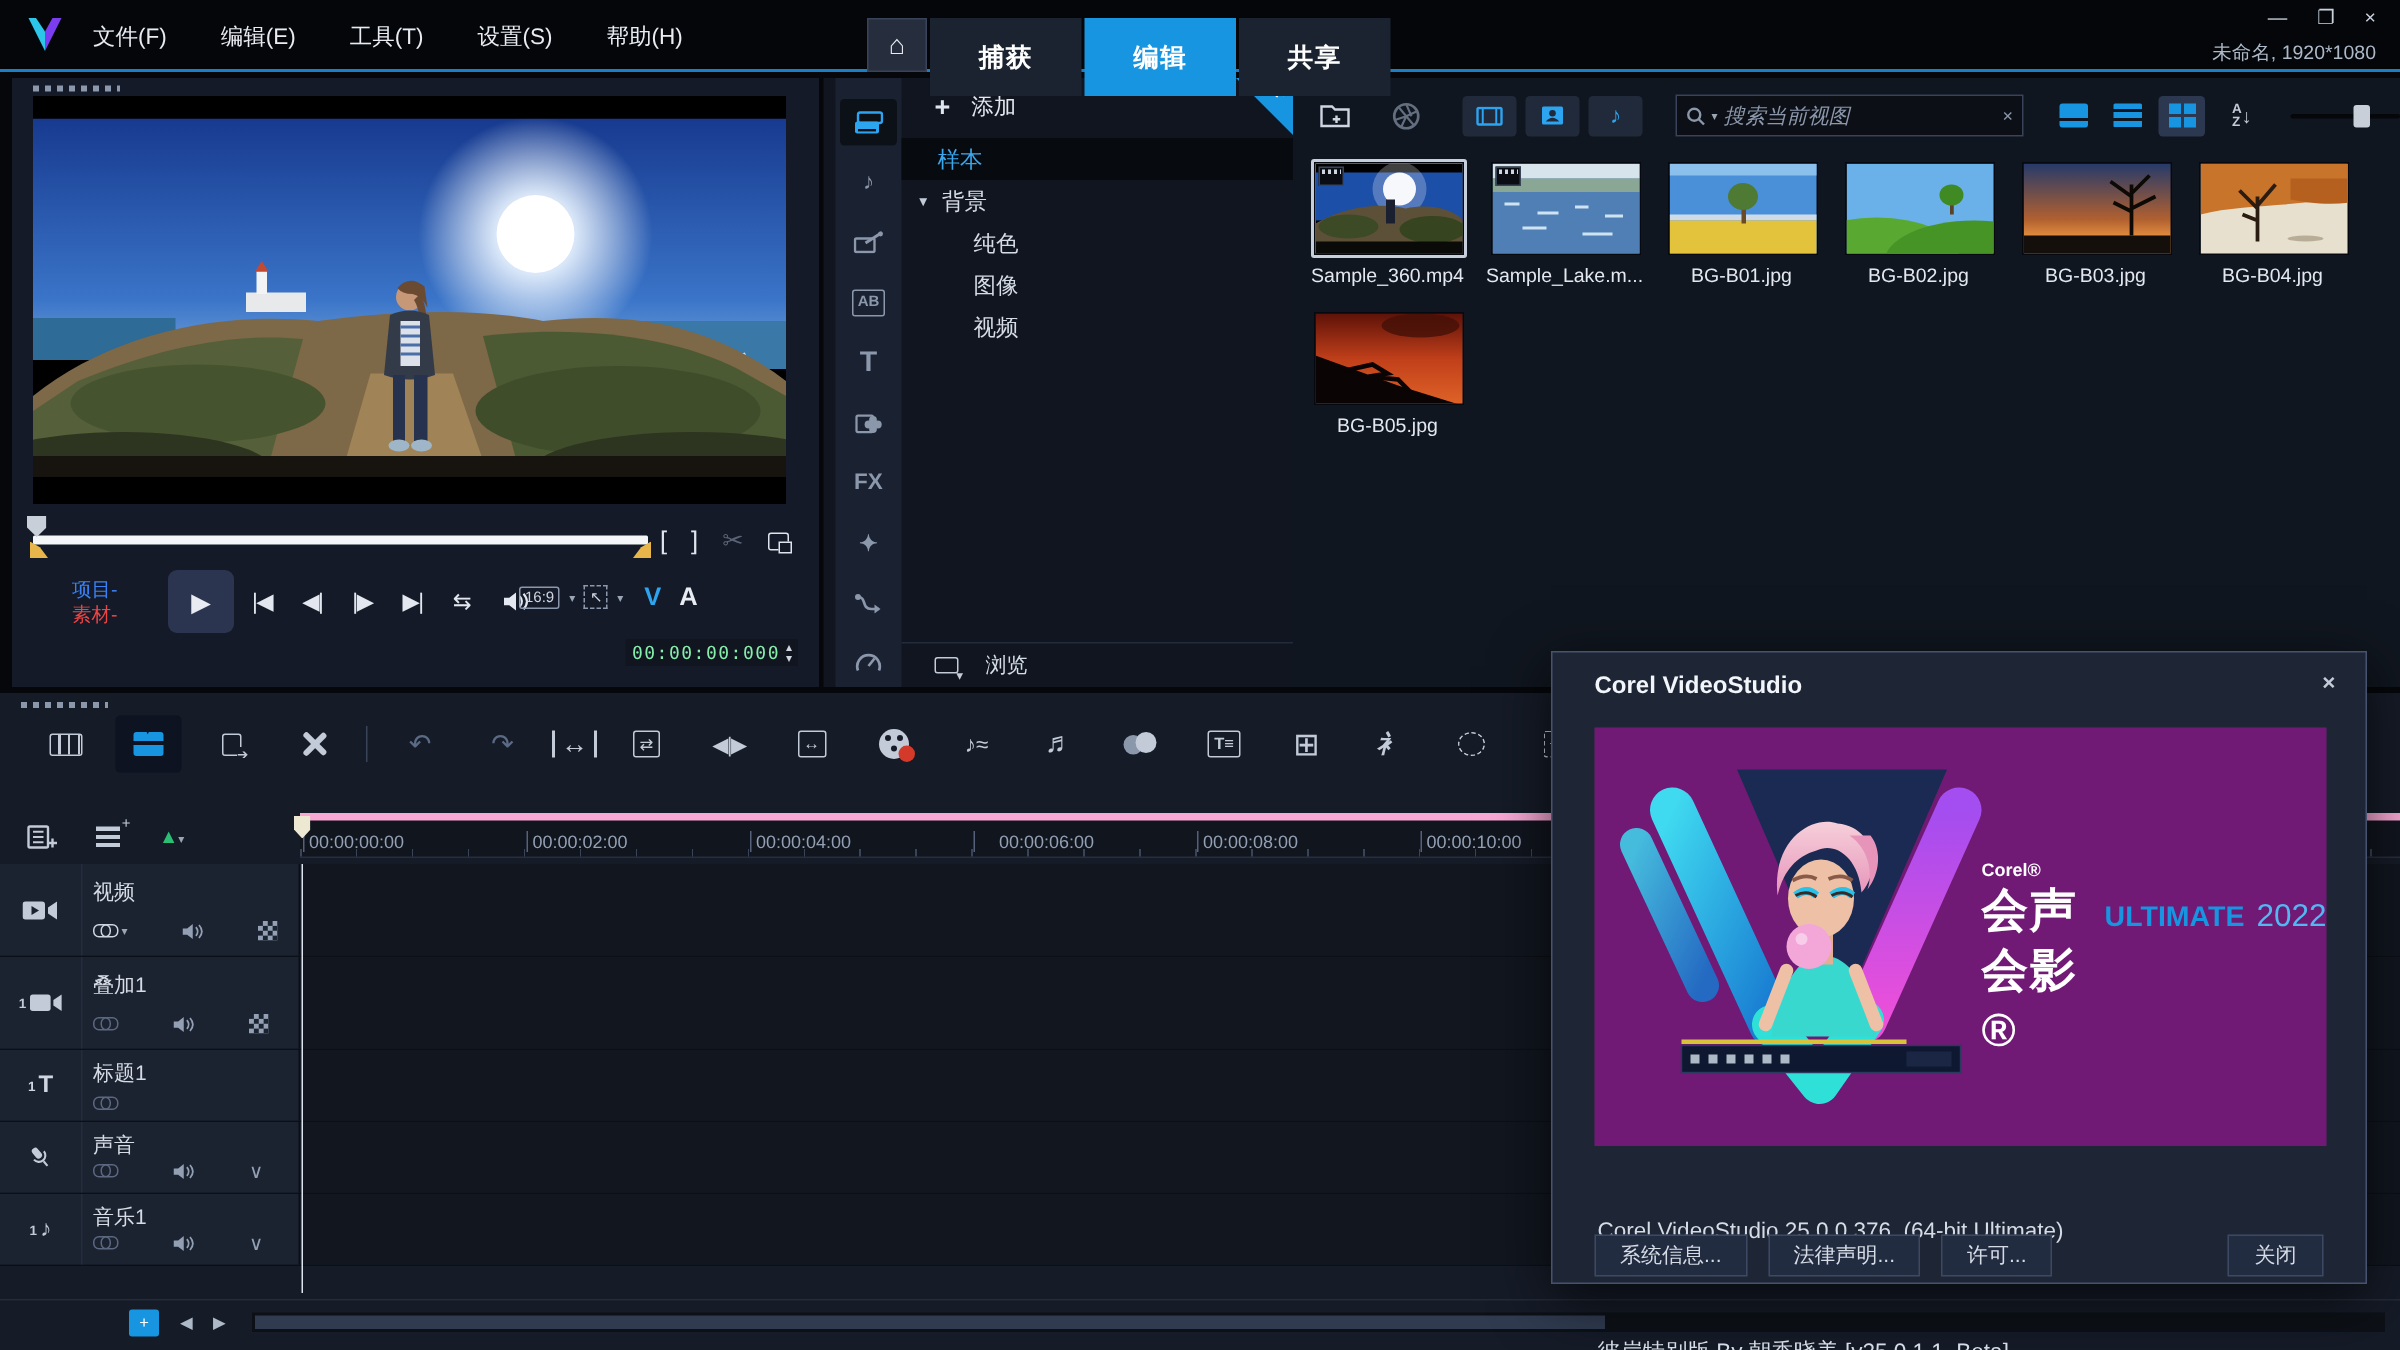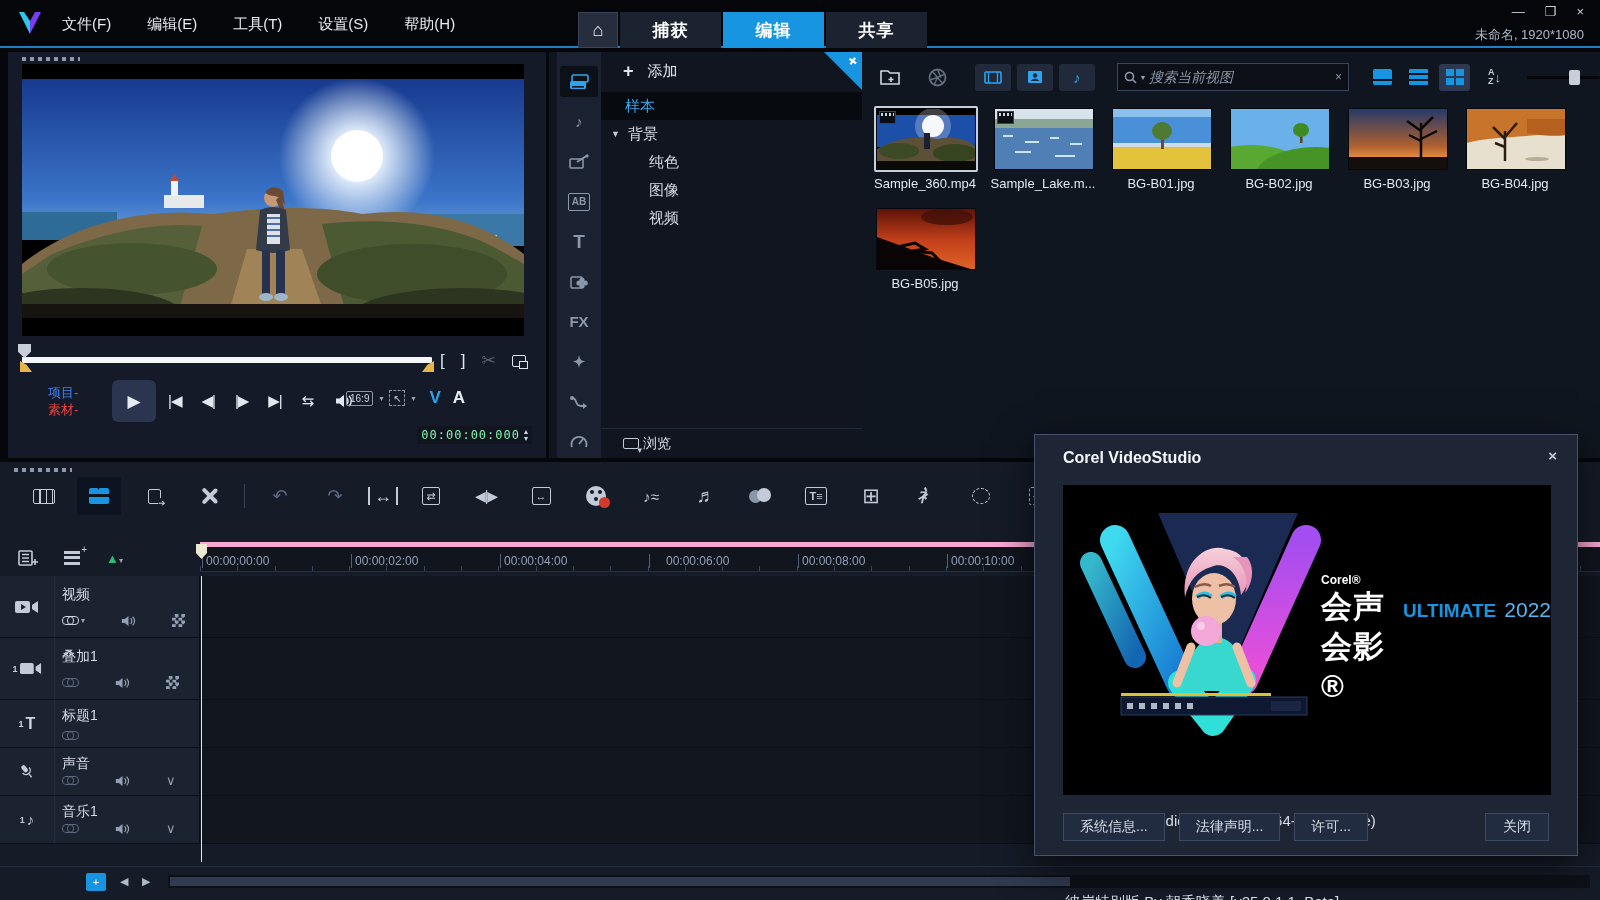--- a/index.html
+++ b/index.html
@@ -6,21 +6,21 @@
   html,body { background:#05070a; }
   body { font-family:"Liberation Sans", sans-serif; }
   .app { position:relative; width:1600px; height:900px; background:#05070a; overflow:hidden; color:#dfe5ee; }
 
   
   .titlebar { position:absolute; left:0; top:0; width:1600px; height:48px; background:#04060a; border-bottom:2px solid #1a7fc4; z-index:5; }
   .logo { position:absolute; left:16px; top:10px; }
   .menus { position:absolute; left:62px; top:0; height:48px; display:flex; gap:36px; align-items:center; font-size:15px; color:#e8ecf2; }
   .menu-item { cursor:default; }
   .home-btn { position:absolute; left:578px; top:12px; width:40px; height:36px; background:#262e3d; border:1px solid #39445a; display:flex; align-items:center; justify-content:center; font-size:18px; color:#e8ecf2; }
-  .tab { position:absolute; top:12px; height:36px; width:101px; background:#1b2330; color:#fff; font-size:17px; font-weight:bold; display:flex; align-items:center; justify-content:center; letter-spacing:1px; }
+  .tab { position:absolute; top:12px; height:52px; width:101px; background:#1b2330; color:#fff; font-size:17px; font-weight:bold; display:flex; align-items:center; justify-content:center; letter-spacing:1px; }
   .tab.t0 { left:620px; } .tab.t1 { left:723px; } .tab.t2 { left:826px; }
   .tab.active { background:#1795e0; }
   .winbtns { position:absolute; right:16px; top:4px; display:flex; gap:20px; color:#c9d1dd; font-size:13px; }
   .winbtns span { cursor:default; }
   .subtitle { position:absolute; right:16px; top:26px; font-size:13px; color:#aeb9c8; }
 
   
   .panel { position:absolute; background:#141a27; }
   .dots { position:absolute; width:58px; height:4px; background:repeating-linear-gradient(90deg,#8b97ab 0 4px, transparent 4px 8px); }
 
@@ -59,21 +59,21 @@
   .strip-ico.active { background:#0c1118; color:#2da4f0; }
   .tree { position:absolute; left:52px; top:0; right:0; bottom:0; }
   .tree-head { position:absolute; left:0; top:0; right:0; height:38px; display:flex; align-items:center; gap:14px; padding-left:22px; font-size:15px; color:#e3e8f0; }
   .plus-ico { font-size:18px; color:#dfe5ee; font-weight:bold; }
   .pin-corner { position:absolute; right:0; top:0; width:0; height:0; border-left:38px solid transparent; border-top:38px solid #1795e0; }
   .pin-glyph { position:absolute; right:5px; top:3px; color:#fff; font-size:11px; transform:rotate(35deg); }
   .tree-item { position:relative; height:28px; display:flex; align-items:center; font-size:15px; color:#d6dce6; padding-left:24px; }
   .tree-item.sel { background:#070b10; color:#3aa7ee; }
   .tree-item .exp { font-size:9px; color:#c3cbd8; margin-right:8px; margin-left:-14px; }
   .tree-item.child { padding-left:48px; }
-  .tree-foot { position:absolute; left:0; bottom:0; right:0; height:30px; border-top:1px solid #232c3c; display:flex; align-items:center; gap:4px; padding-left:22px; font-size:14px; color:#d6dce6; }
+  .tree-foot { position:absolute; left:0; bottom:0; right:0; height:30px; border-top:1px solid #232c3c; display:flex; align-items:center; gap:18px; padding-left:22px; font-size:14px; color:#d6dce6; }
   .browse-ico { position:relative; width:16px; height:11px; border:1.5px solid #c3cbd8; border-radius:2px; }
   .browse-ico::after { content:"▾"; position:absolute; right:-4px; bottom:-7px; font-size:9px; color:#c3cbd8; }
 
   
   #media { left:862px; top:52px; width:738px; height:406px; background:#10161f; }
   .mtoolbar { position:absolute; left:0; top:6px; width:100%; height:38px; display:flex; align-items:center; }
   .mt-ico { color:#cfd6e2; margin-left:18px; }
   .shutter { margin-left:26px; opacity:.75; }
   .filtergrp { display:flex; gap:6px; margin-left:28px; }
   .ftile { width:36px; height:27px; background:#212a3a; border-radius:3px; display:flex; align-items:center; justify-content:center; color:#2da4f0; font-size:15px; }
@@ -157,30 +157,30 @@
   .tl-scroll { position:absolute; left:0; top:404px; width:1600px; height:30px; border-top:1px solid #232c3c; }
   .zoomfit { position:absolute; left:86px; top:6px; width:20px; height:18px; background:#1795e0; border-radius:2px; color:#fff; font-size:11px; display:flex; align-items:center; justify-content:center; }
   .scr-arr { position:absolute; top:8px; color:#aeb9c8; font-size:11px; }
   .scr-track { position:absolute; left:168px; right:10px; top:8px; height:13px; background:#0d1117; }
   .scr-thumb { position:absolute; left:2px; top:2px; width:900px; height:9px; background:#303b50; }
 
   
   .dialog { position:absolute; left:1034px; top:434px; width:544px; height:422px; background:#1e2636; border:1px solid #47536e; box-shadow:0 10px 36px rgba(0,0,0,.65); z-index:10; }
   .dlg-title { position:absolute; left:28px; top:14px; font-size:16px; font-weight:bold; color:#f2f5f9; }
   .dlg-close { position:absolute; right:20px; top:12px; font-size:15px; font-weight:bold; color:#c3cbd8; }
-  .banner { position:absolute; left:28px; top:50px; width:488px; height:310px; background:#000000; overflow:hidden; }
+  .banner { position:absolute; left:28px; top:50px; width:488px; height:279px; background:#701a75; overflow:hidden; }
   .brand { position:absolute; left:258px; top:88px; }
   .brand .corel { font-size:12px; color:#fff; font-weight:bold; }
   .brand .product { font-size:25px; color:#fff; font-weight:bold; line-height:30px; }
   .brand .cnrow { display:flex; align-items:baseline; gap:8px; }
   .brand .cn { font-size:31px; color:#fff; font-weight:bold; line-height:40px; letter-spacing:1px; }
   .brand .edition { font-size:19px; color:#1795e0; font-weight:bold; }
   .brand .year { font-size:21px; color:#53b7f2; }
   .verlines { position:absolute; left:30px; top:318px; font-size:15px; color:#d6dce6; line-height:27px; white-space:pre-wrap; }
-  .dlg-btns { position:absolute; left:28px; right:28px; top:378px; display:flex; gap:14px; }
+  .dlg-btns { position:absolute; left:28px; right:28px; top:388px; display:flex; gap:14px; }
   .dbtn { height:28px; background:#222c41; border:1px solid #3d4963; color:#d6dce6; font-size:14px; display:flex; align-items:center; justify-content:center; padding:0 16px; }
   .dbtn.close-btn { margin-left:auto; min-width:64px; }
 
   svg { display:block; }
 </style>
 </head>
 <body>
 
 <div class="app">
 

